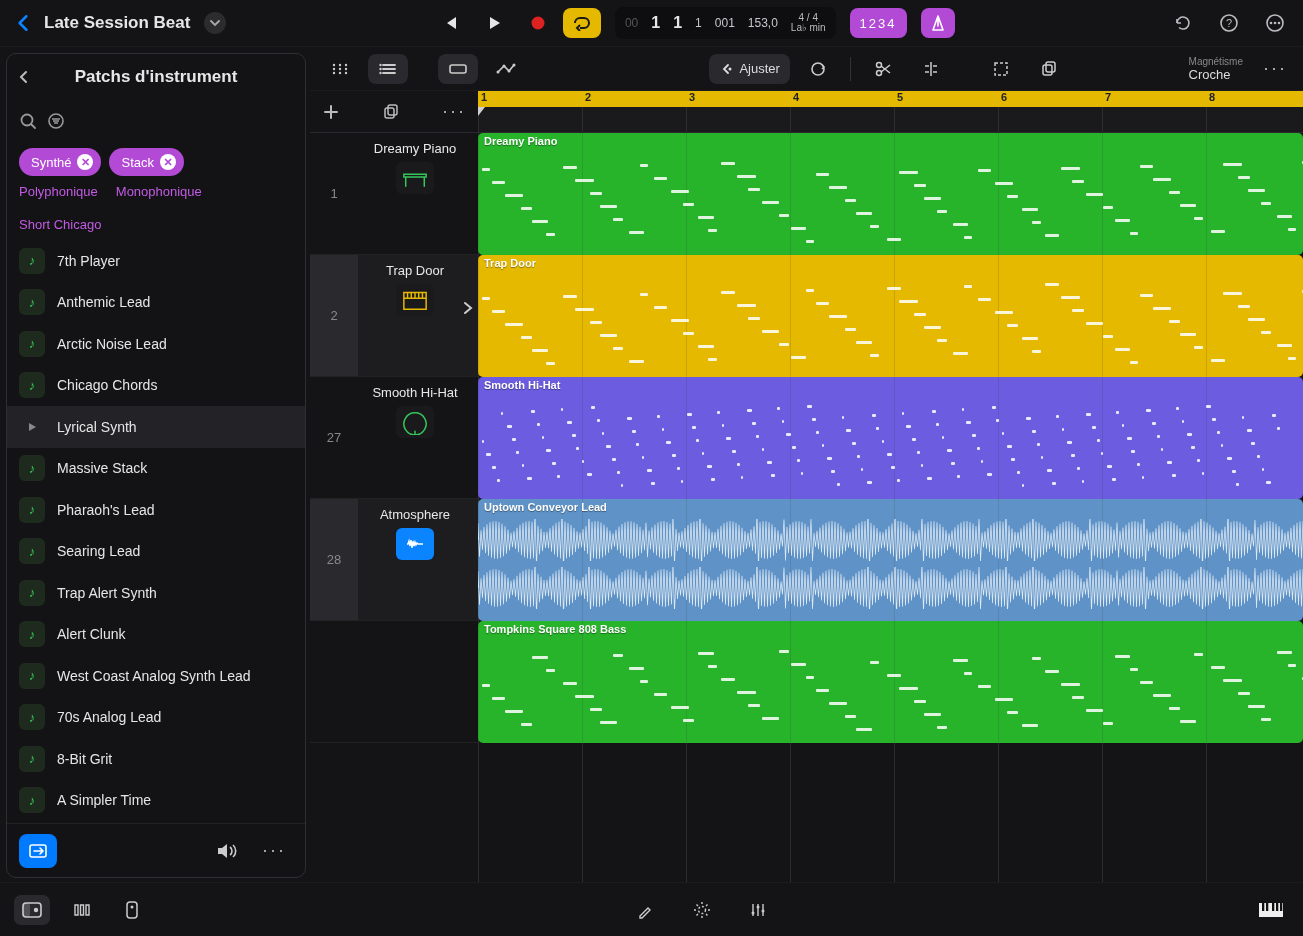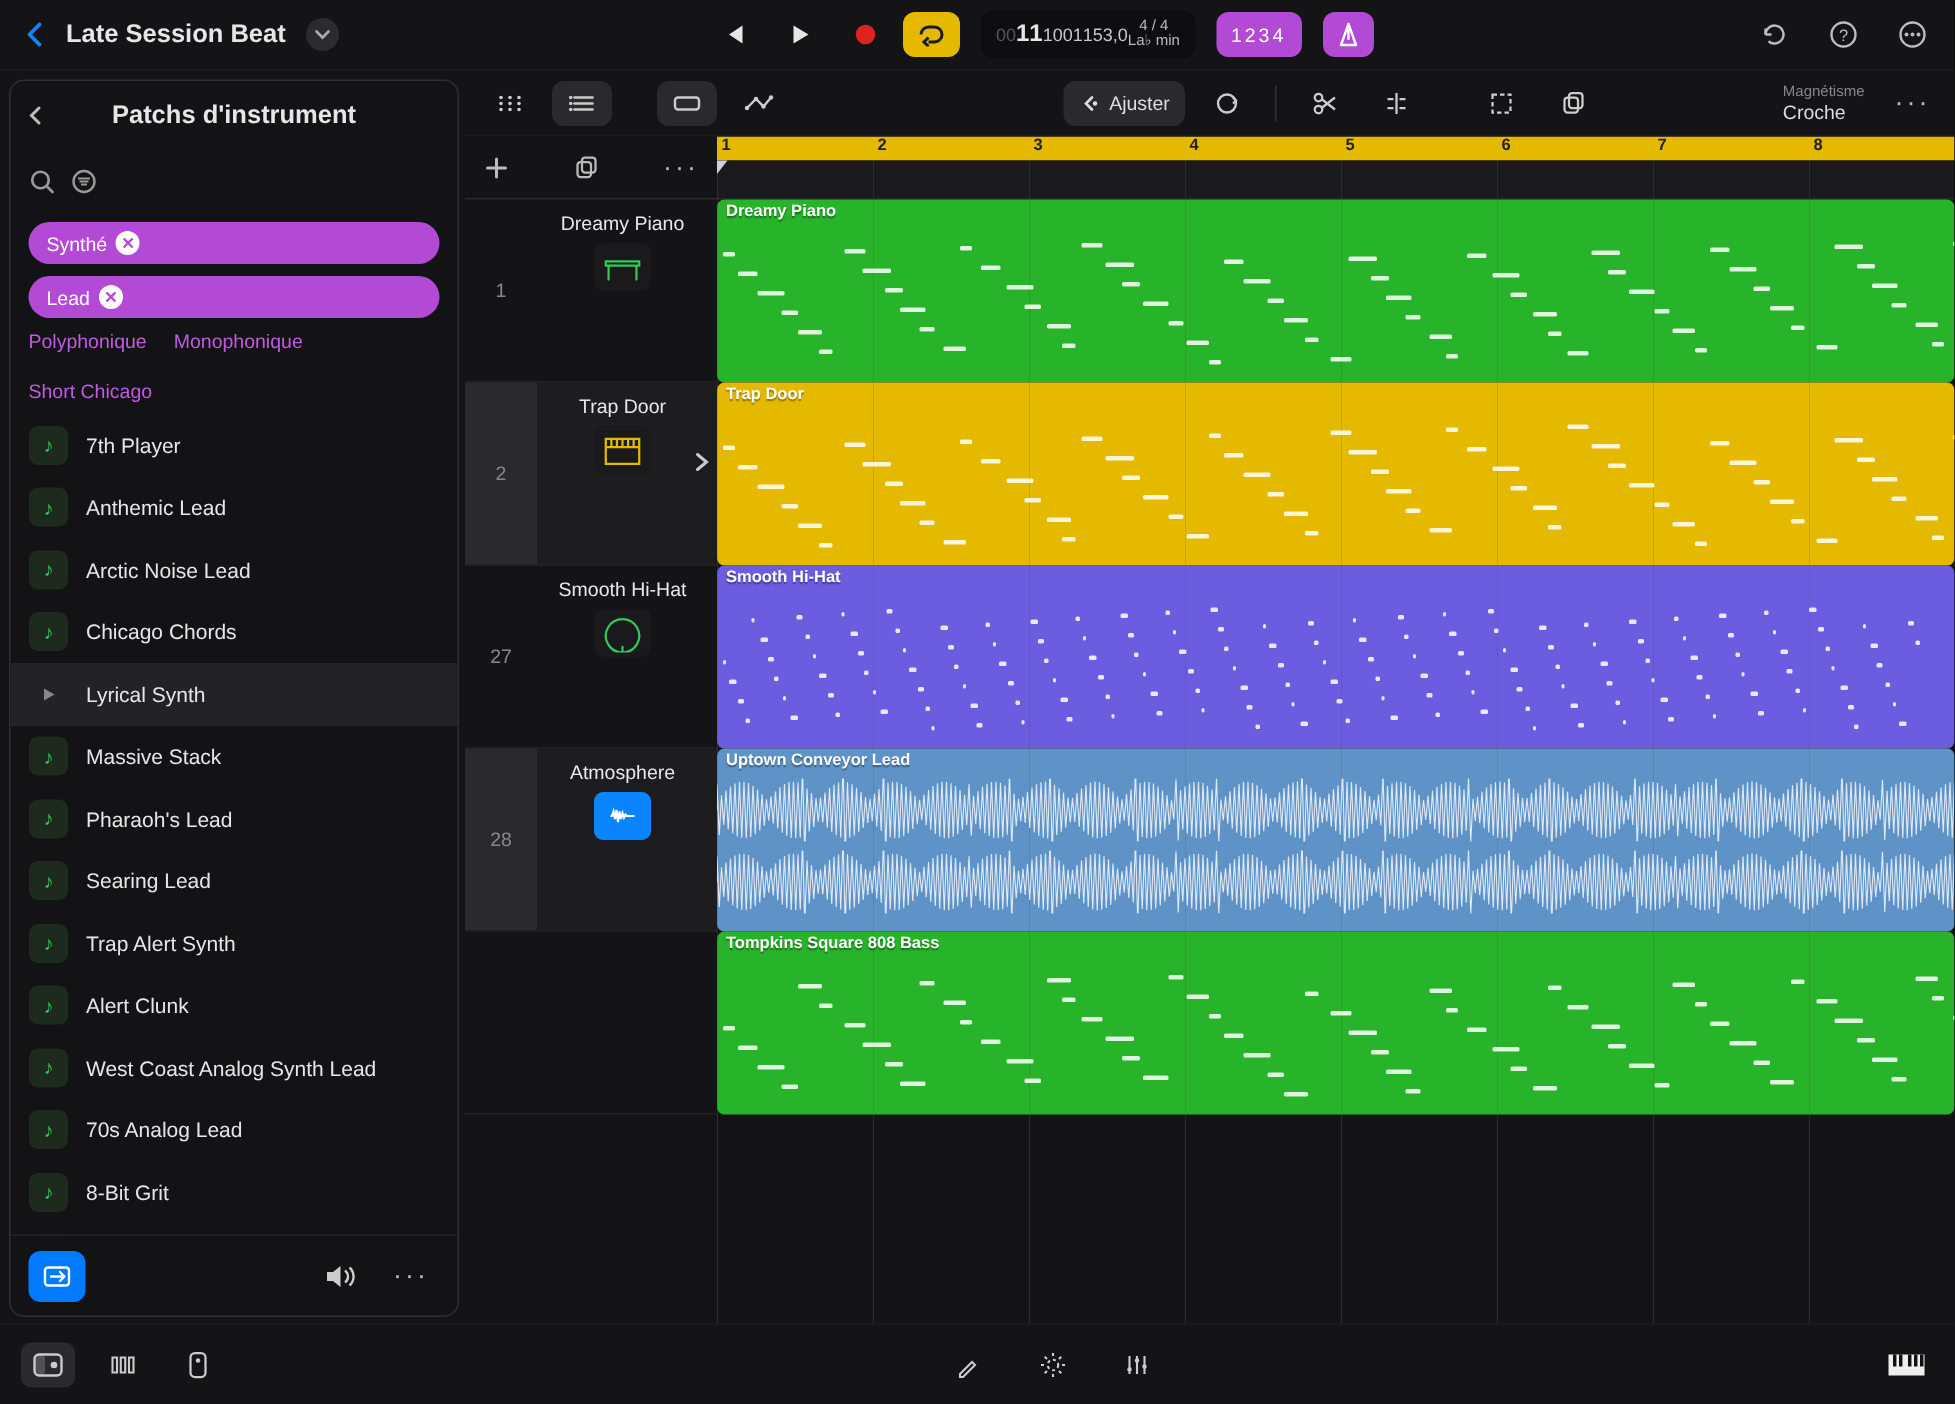--- a/index.html
+++ b/index.html
@@ -13,36 +13,36 @@
   
   .topbar { height:46px; display:flex; align-items:center; padding:0 14px; background:#141416; gap:8px; }
   .back-chevron { width:18px; height:18px; color:#0a84ff; }
   .title { font-size:17px; font-weight:600; margin-left:4px; }
   .title-caret { width:22px; height:22px; border-radius:11px; background:#2c2c2f; display:flex; align-items:center; justify-content:center; margin-left:6px; color:#aaa;}
   .spacer { flex:1; }
   .transport { display:flex; align-items:center; gap:6px; }
   .ticon { width:38px; height:30px; border-radius:8px; display:flex; align-items:center; justify-content:center; color:#e6e6e6; }
   .ticon.active { background:var(--yellow); color:#1a1a1a; }
   .rec { color:#d22; }
-  .lcd { margin-left:6px; height:32px; background:#0e0e10; border-radius:8px; padding:0 10px; display:flex; align-items:center; gap:0; font-variant-numeric:tabular-nums; }
+  .lcd { margin-left:6px; height:32px; background:#0e0e10; border-radius:8px; padding:0 10px; display:flex; align-items:center; gap:13px; font-variant-numeric:tabular-nums; }
   .lcd .big { font-size:16px; font-weight:600; }
   .lcd .sm { font-size:12px; color:#c7c7cc; }
   .lcd .col { display:flex; flex-direction:column; align-items:center; line-height:1.05; font-size:10px; color:#bbb; }
   .pill { height:30px; border-radius:8px; background:var(--accent); color:#fff; display:flex; align-items:center; padding:0 10px; font-size:13px; margin-left:6px;}
   .right-icn { width:28px; height:28px; border-radius:6px; display:flex; align-items:center; justify-content:center; color:#bcbcc0; margin-left:10px;}
   
   .main { flex:1; display:flex; border-top:1px solid #1c1c1e; min-height:0;}
   
   .side { width:300px; background:#131315; border:1.5px solid #2e2e33; border-radius:10px; margin:6px 4px 4px 6px; display:flex; flex-direction:column; }
   .side-hdr { height:46px; display:flex; align-items:center; padding:0 10px; }
   .side-back { width:24px; color:#bbb;}
   .side-title { flex:1; text-align:center; font-size:17px; font-weight:600;}
   .side-bar2 { height:42px; display:flex; align-items:center; padding:0 12px; gap:10px;}
   .chip { height:30px; border-radius:15px; background:#2a2a2e; padding:0 14px; display:flex; align-items:center; font-size:13px; color:#ddd;}
-  .tags { padding:6px 12px 4px; display:flex; flex-wrap:wrap; gap:8px;flex-direction:column;}
+  .tags { padding:6px 12px 4px; display:flex; flex-wrap:wrap; gap:8px;}
   .tag { height:28px; border-radius:14px; background:var(--accent); color:#fff; font-size:13px; padding:0 8px 0 12px; display:flex; align-items:center; gap:6px;}
   .tag .x { width:16px;height:16px;border-radius:8px;background:#fff;color:var(--accent);font-size:11px; display:flex;align-items:center;justify-content:center; font-weight:700;}
   .subtags { padding:4px 12px 8px; display:flex; gap:18px; font-size:13px; color:var(--accent2); flex-wrap:wrap;}
   .plist { flex:1; overflow:auto; }
   .prow { height:41.5px; display:flex; align-items:center; gap:12px; padding:0 12px; font-size:14px; }
   .prow.sel { background:#232327;}
   .picon { width:26px; height:26px; border-radius:6px; background:#1f2a1f; display:flex; align-items:center; justify-content:center; color:#34c759; font-size:13px;}
   .prow.sel .picon{ background:transparent; color:#888;}
   .side-foot { height:54px; border-top:1px solid #222; display:flex; align-items:center; padding:0 12px; gap:10px;}
   .foot-btn { width:38px; height:34px; border-radius:8px; display:flex; align-items:center; justify-content:center;}
@@ -198,21 +198,21 @@
               <path d="M5 7h8M6 9h6M7 11h4" stroke="currentColor" stroke-width="1.4"></path>
             </svg>
           </div>
       </div>
       <div class="tags" id="active-tags">
           <div class="tag">
             <span>Synthé</span>
             <span class="x">✕</span>
           </div>
           <div class="tag">
-            <span>Lead</span>
+            <span>Stack</span>
             <span class="x">✕</span>
           </div>
         </div>
       <div class="subtags" id="sub-tags">
           <span>Polyphonique</span>
           <span>Monophonique</span>
           <span>Short Chicago</span>
         </div>
       <div class="plist" id="patch-list">
           <div class="prow">

